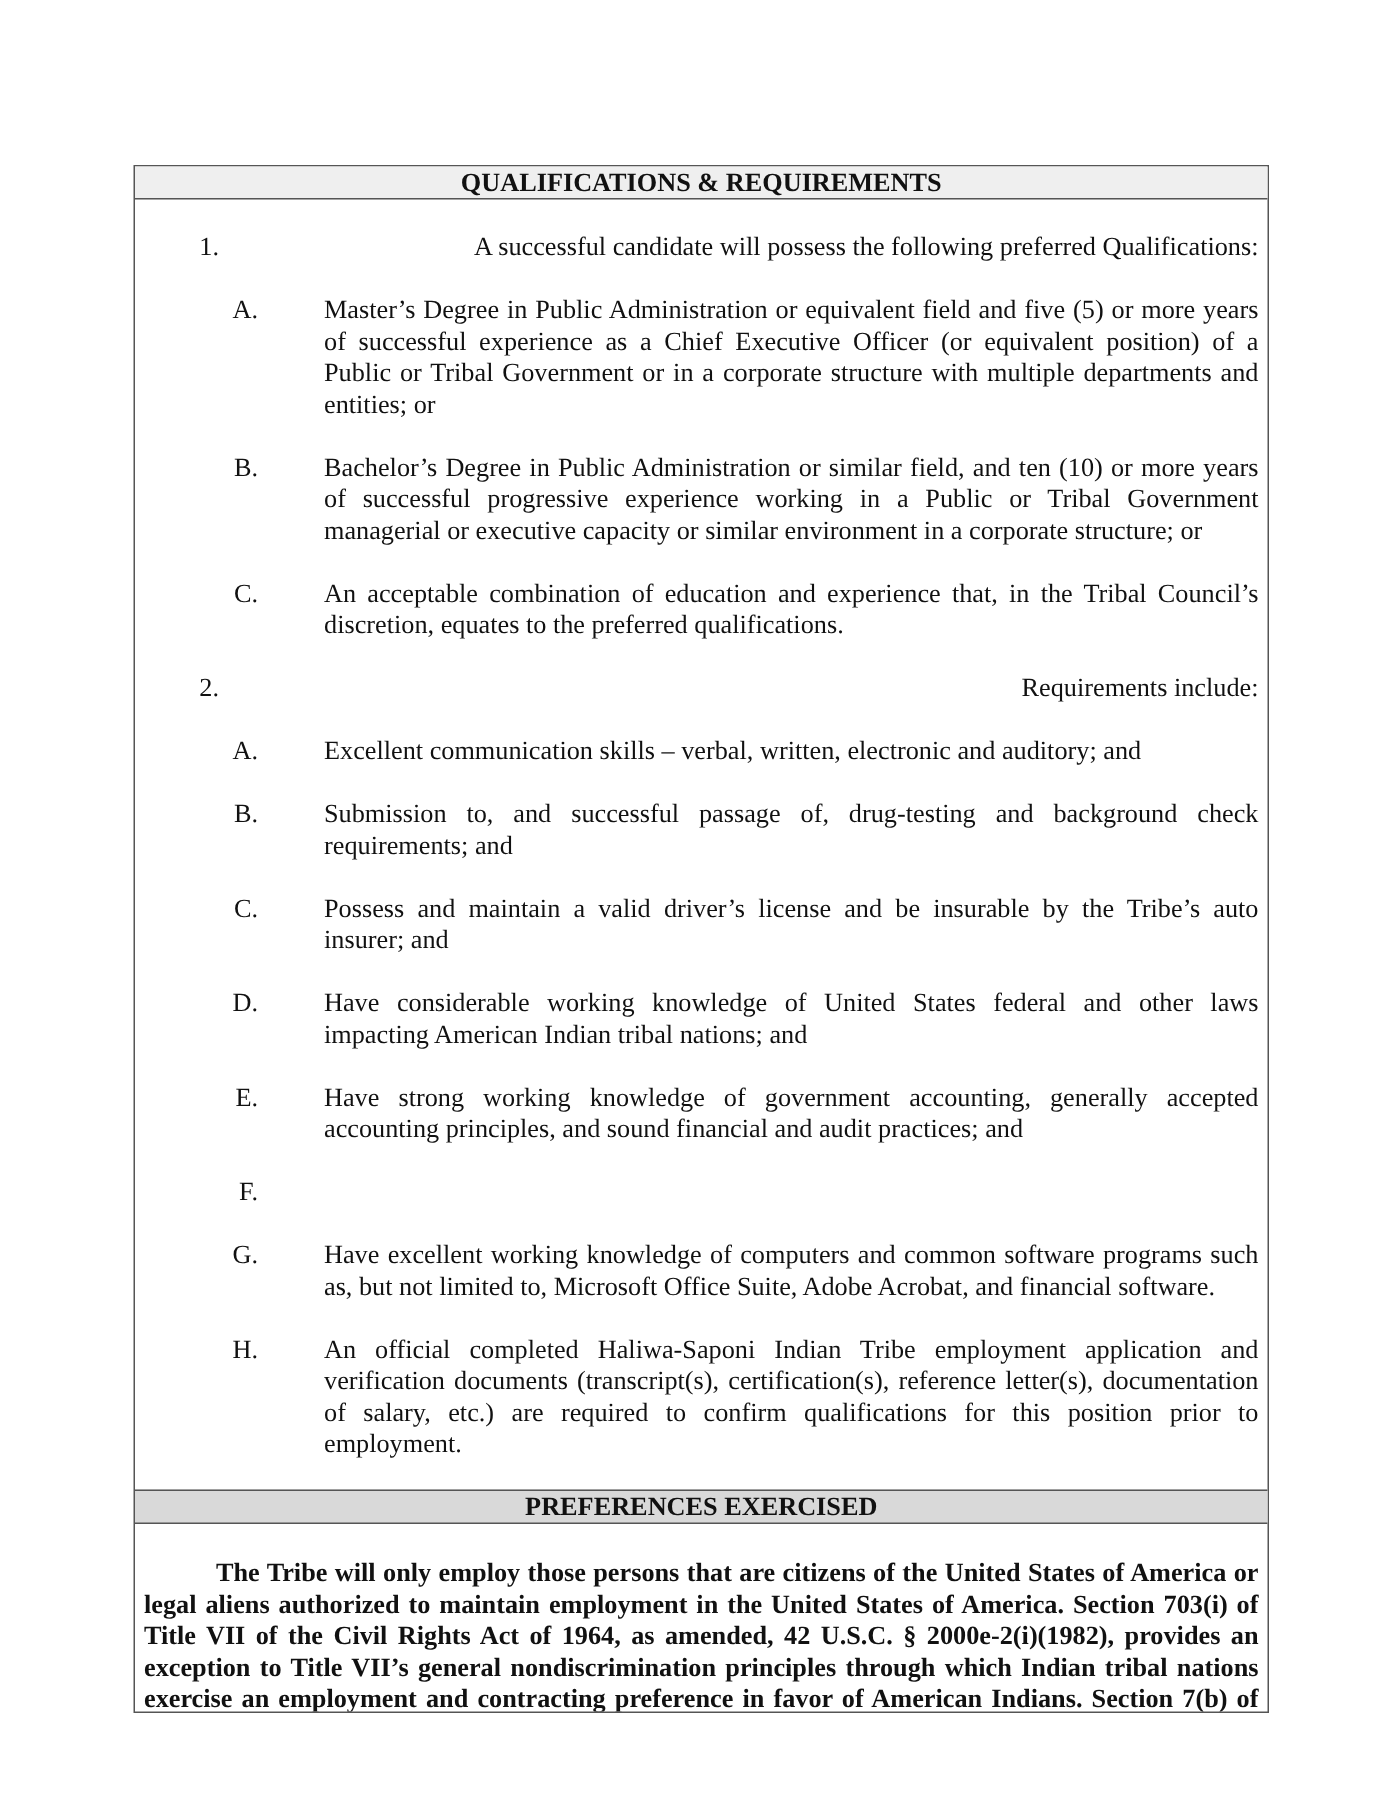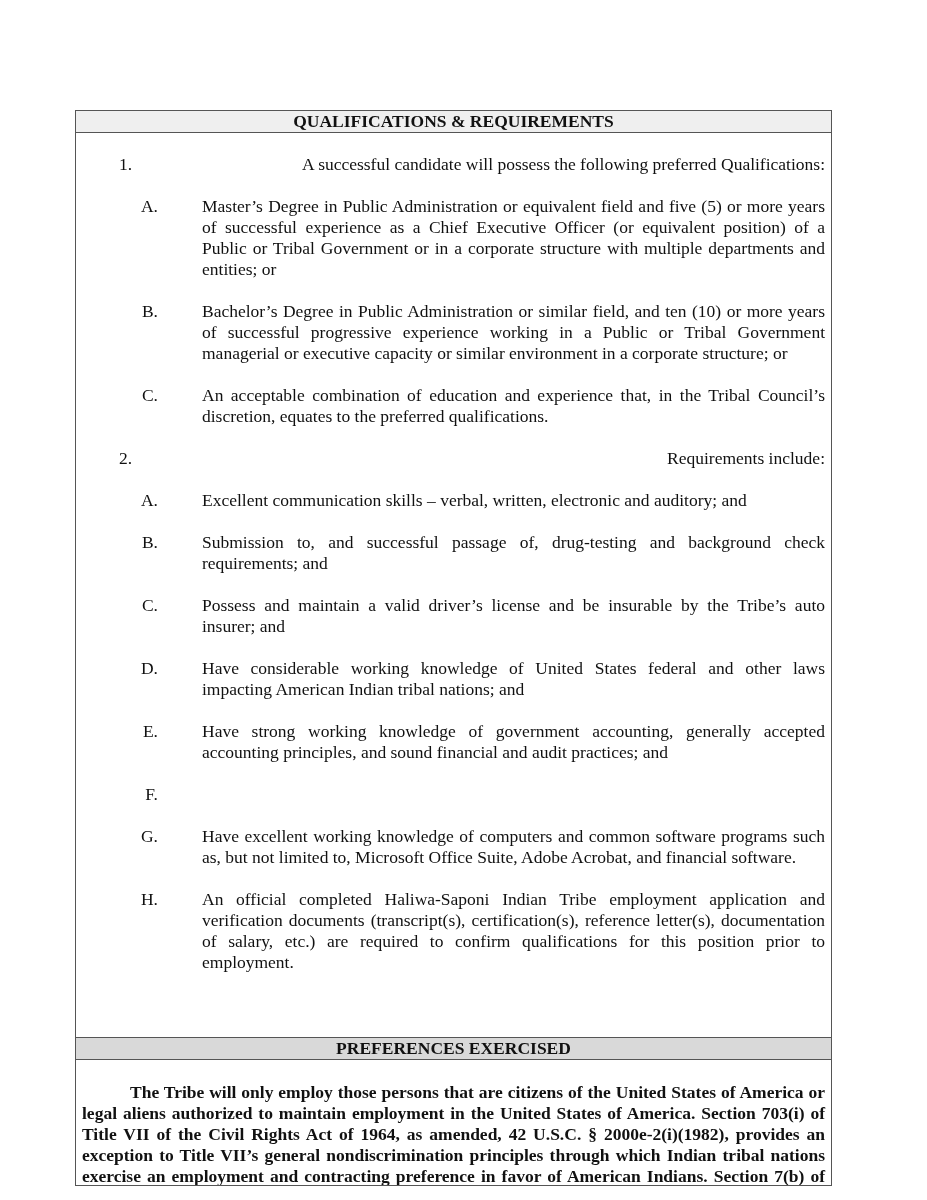--- a/index.html
+++ b/index.html
@@ -10,39 +10,38 @@
     body {
       width: 927px;
       height: 1200px;
       position: relative;
       overflow: hidden;
       font-family: "Liberation Serif", "DejaVu Serif", serif;
       color: #111111;
     }
     .page-table {
       position: absolute;
-      left: 75px;
+      left: 89px;
       top: 110px;
       width: 757px;
       border: 1.5px solid #555555;
       box-sizing: border-box;
     }
     .section-header {
       text-align: center;
       font-weight: bold;
       font-size: 17.5px;
       line-height: 21px;
       height: 21px;
       border-bottom: 1.5px solid #555555;
     }
     .section-header.light { background: #efefef; }
     .section-header.dark {
       background: #d9d9d9;
       border-top: 1.5px solid #555555;
-      margin-top: 44px;
     }
     .section-body {
       font-size: 17.5px;
       line-height: 21px;
     }
     .quals-body {
       padding: 21px 6px 20px 0;
     }
     .num-item {
       display: flex;

